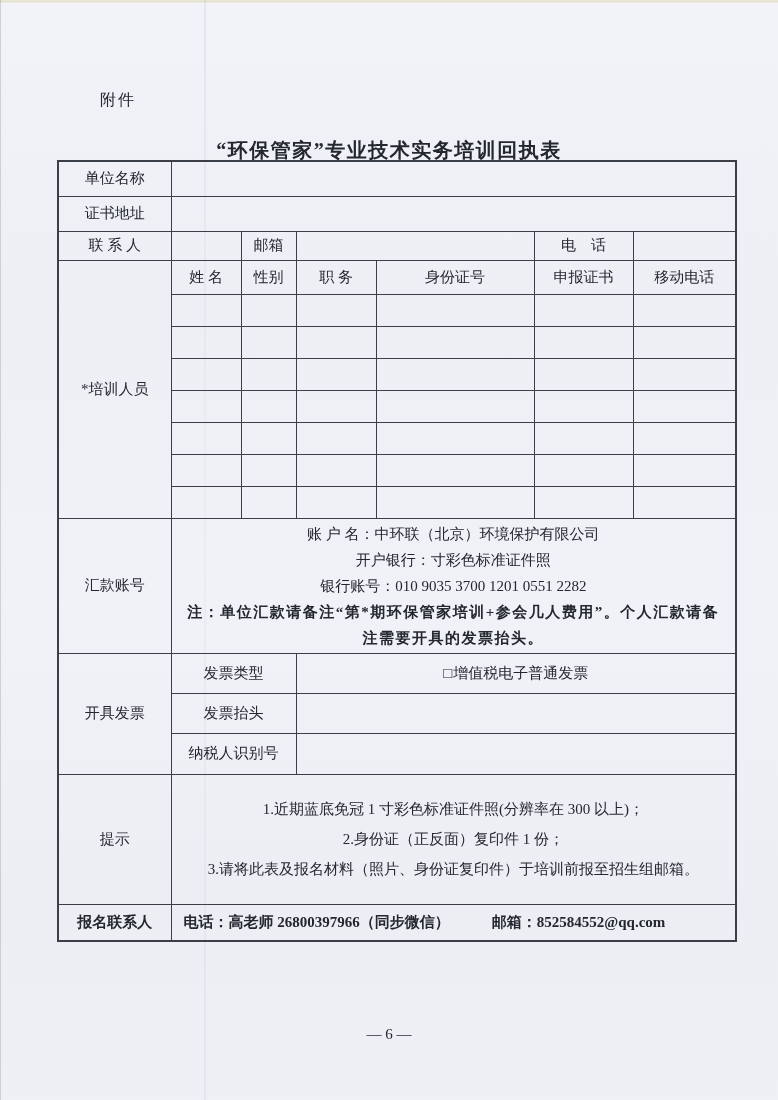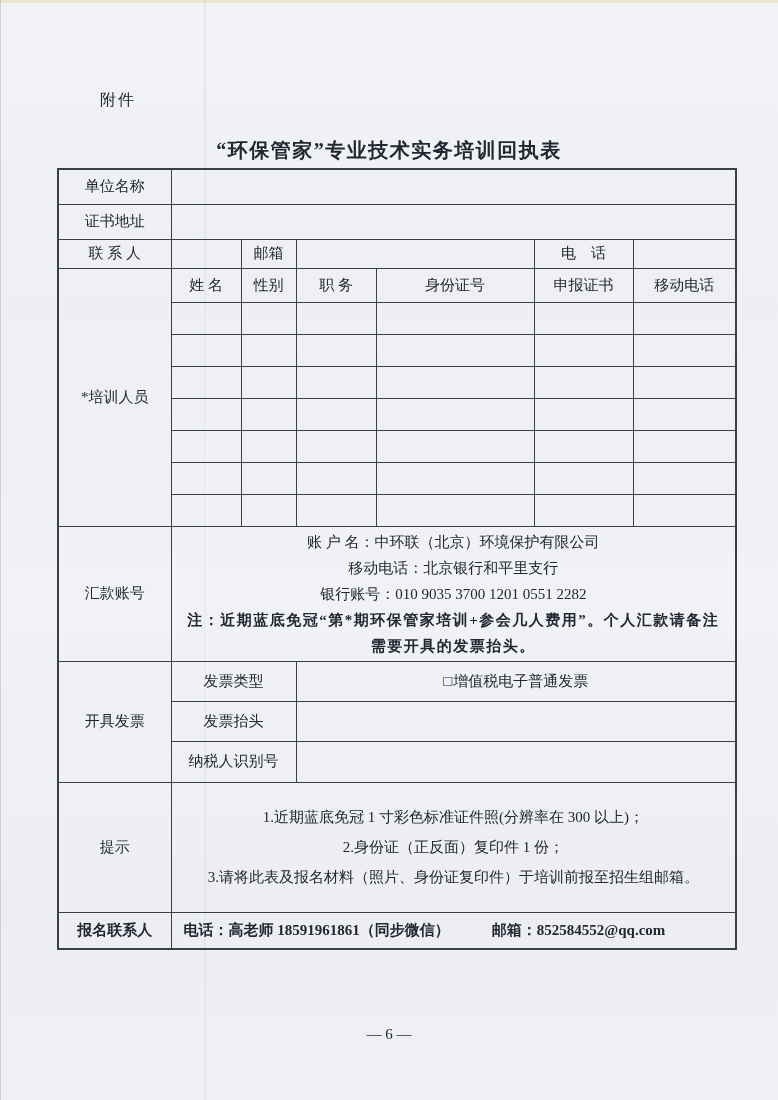--- a/index.html
+++ b/index.html
@@ -20,21 +20,21 @@
   .edge-top2 { position: absolute; top: 3px; left: 0; width: 100%; height: 1px; background: #f8f8f4; }
   .edge-left { position: absolute; top: 0; left: 0; width: 1px; height: 100%; background: rgba(125,130,140,0.30); }
   .crease { position: absolute; top: 0; left: 204px; width: 2px; height: 100%;
             background: linear-gradient(180deg, rgba(175,180,196,0.20), rgba(175,180,196,0.08) 40%, rgba(175,180,196,0.16)); }
 
   .attachment { position: absolute; top: 90px; left: 100px; font-size: 16px; letter-spacing: 2px; }
   .doc-title  { position: absolute; top: 137px; left: 0; width: 100%; text-align: center;
                 font-size: 20px; font-weight: bold; letter-spacing: 1.5px; }
 
   table.form {
-    position: absolute; top: 168px; left: 57px;
+    position: absolute; top: 160px; left: 57px;
     width: 678px; border-collapse: collapse; table-layout: fixed;
     border: 2px solid #3a3f48;
     font-size: 15px;
   }
   table.form td {
     border: 1px solid #3a3f48;
     padding: 0 4px;
     vertical-align: middle;
     text-align: center;
     overflow: hidden;
@@ -169,23 +169,23 @@
           <td></td>
           <td></td>
           <td></td>
           <td></td>
         </tr>
 
       <tr class="r-remit">
         <td>汇款账号</td>
         <td colspan="6" class="content-cell remit-cell">
           <div>账 户 名：中环联（北京）环境保护有限公司</div>
-          <div>移动电话：北京银行和平里支行</div>
+          <div>开户银行：寸彩色标准证件照</div>
           <div>银行账号：010 9035 3700 1201 0551 2282</div>
-          <div class="remit-note">注：近期蓝底免冠“第*期环保管家培训+参会几人费用”。个人汇款请备注需要开具的发票抬头。</div>
+          <div class="remit-note">注：单位汇款请备注“第*期环保管家培训+参会几人费用”。个人汇款请备注需要开具的发票抬头。</div>
         </td>
       </tr>
       <tr class="r-inv1">
         <td rowspan="3">开具发票</td>
         <td colspan="2">发票类型</td>
         <td colspan="4" class="invoice-type-cell">
           <span class="checkbox-glyph">□</span><span>增值税电子普通发票</span>
         </td>
       </tr>
       <tr class="r-inv2">
@@ -201,21 +201,21 @@
         <td colspan="6" class="content-cell tips-cell">
           <div>1.近期蓝底免冠 1 寸彩色标准证件照(分辨率在 300 以上)；</div>
           <div>2.身份证（正反面）复印件 1 份；</div>
           <div>3.请将此表及报名材料（照片、身份证复印件）于培训前报至招生组邮箱。</div>
         </td>
       </tr>
       <tr class="r-reg">
         <td class="reg-label">报名联系人</td>
         <td colspan="6" class="content-cell reg-cell">
           <div class="reg-line">
-            <span>电话：高老师 18591961861（同步微信）</span>
+            <span>电话：高老师 26800397966（同步微信）</span>
             <span>邮箱：852584552@qq.com</span>
           </div>
         </td>
       </tr>
     </tbody>
   </table>
 
   <div class="page-number">— 6 —</div>
 </div>
 

